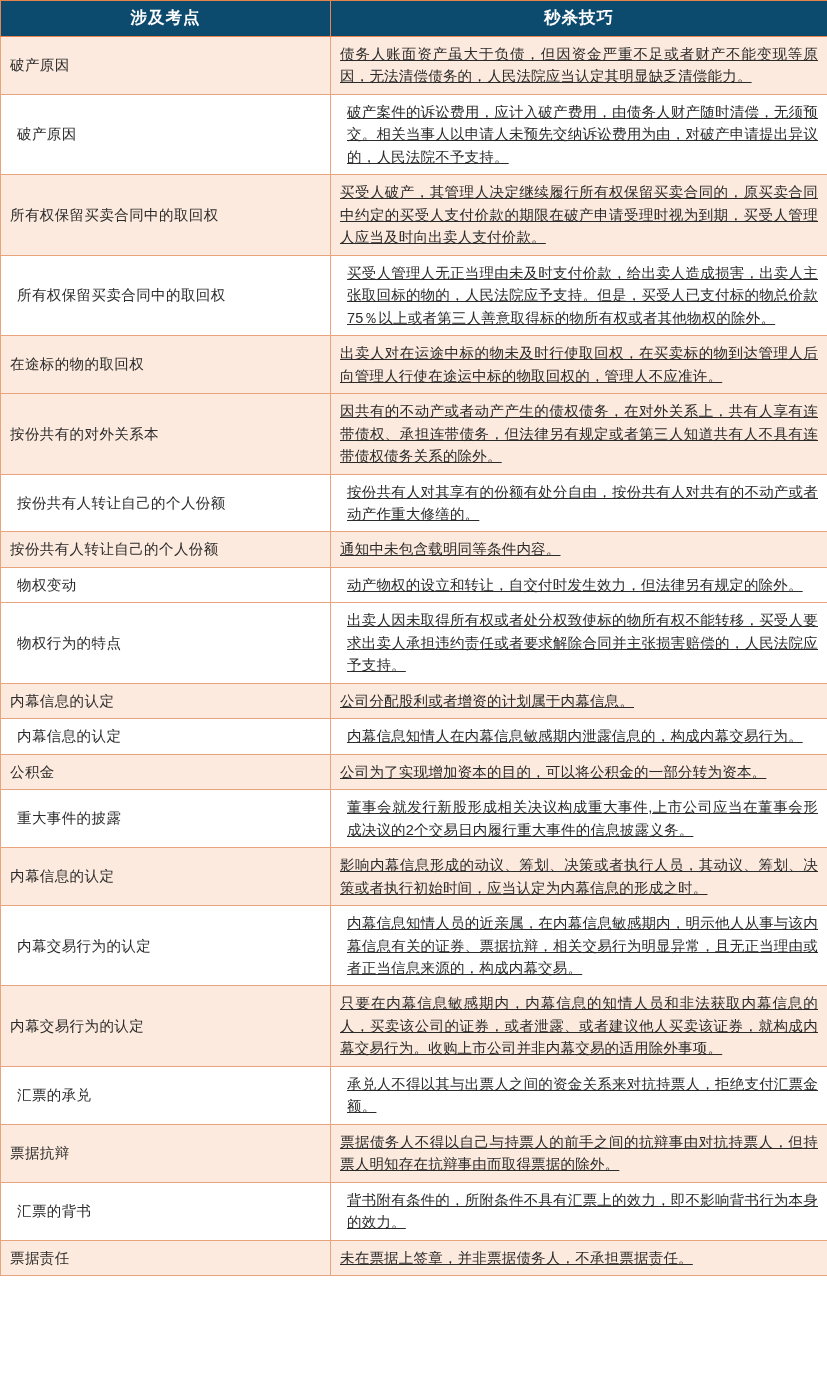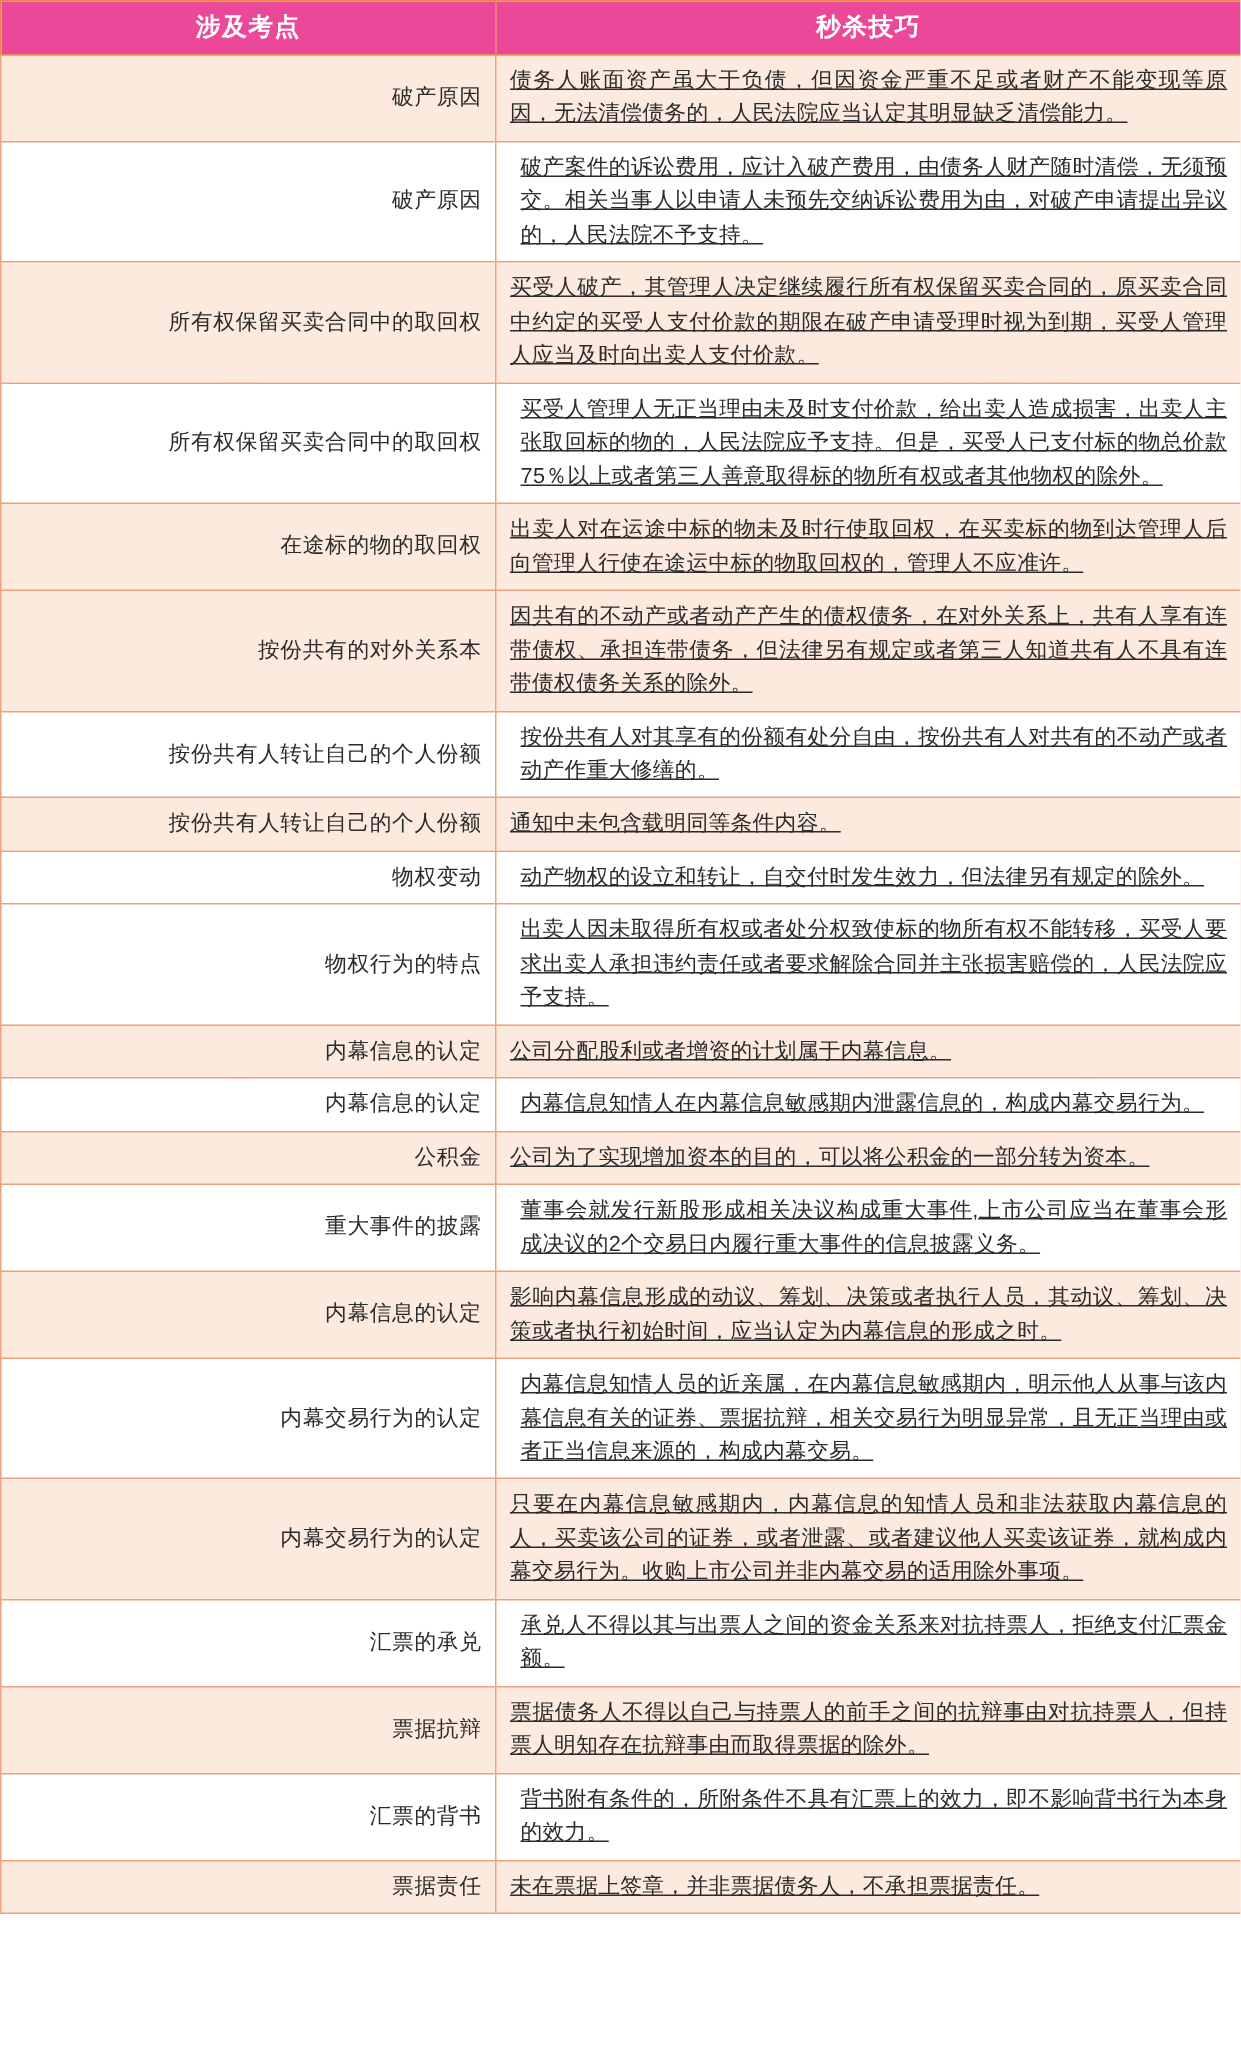--- a/index.html
+++ b/index.html
@@ -23,41 +23,41 @@
     width: 827px;
     border-collapse: collapse;
     table-layout: fixed;
     position: relative;
     z-index: 2;
   }
   table.main col.c1 { width: 330px; }
   table.main col.c2 { width: 497px; }
 
   thead th {
-    background: #ec4899;
+    background: #0c4a6e;
     color: #ffffff;
     font-size: 16.5px;
     font-weight: bold;
     letter-spacing: 1px;
     padding: 6px 4px 7px 4px;
     text-align: center;
     border: 1px solid #e8854f;
     border-left-color: #e8854f;
     border-right-color: #e8854f;
   }
   tbody td {
     border: 1px solid #e9a47e;
     font-size: 14.5px;
     line-height: 1.55;
     color: #2b2b2b;
     vertical-align: middle;
     padding: 6px 9px;
   }
   tbody td.point {
-    text-align: right;
+    text-align: left;
     letter-spacing: 0.4px;
   }
   tbody td.skill {
     text-align: justify;
     text-justify: inter-ideograph;
     letter-spacing: 0.2px;
     text-decoration: underline;
   }
   tbody tr.odd td { background: #fdeade; }
   tbody tr.even td { background: #ffffff; padding-left: 16px; }

